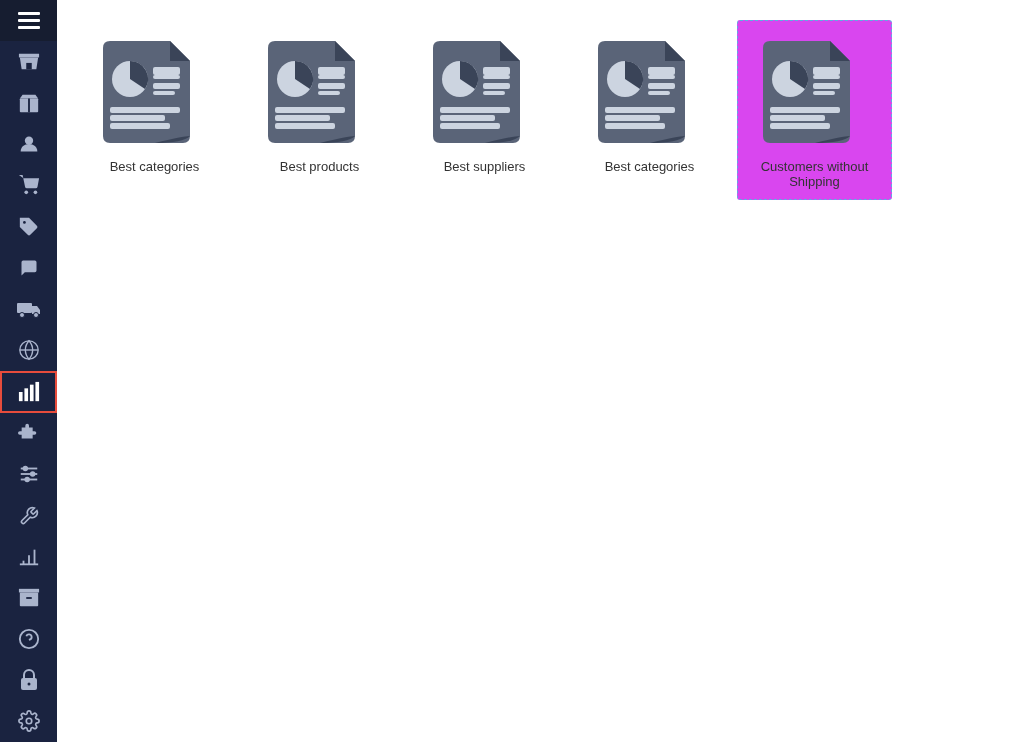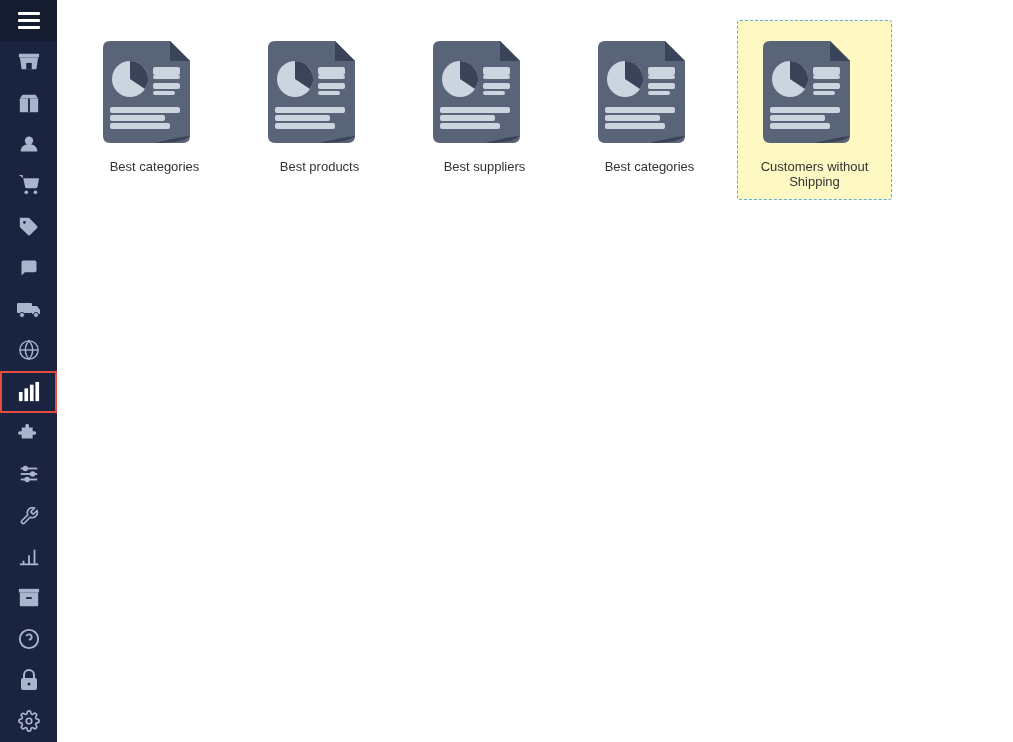--- a/index.html
+++ b/index.html
@@ -59,21 +59,21 @@
       flex-direction: column;
       align-items: center;
       cursor: pointer;
       padding: 10px;
       border: 1px solid transparent;
       border-radius: 3px;
       width: 155px;
     }
 
     .report-item.selected {
-      background-color: #fef9c3;
+      background-color: #d946ef;
       border: 1px dashed #5dade2;
     }
 
     .report-icon {
       width: 120px;
       height: 120px;
       position: relative;
     }
 
     .report-label {

